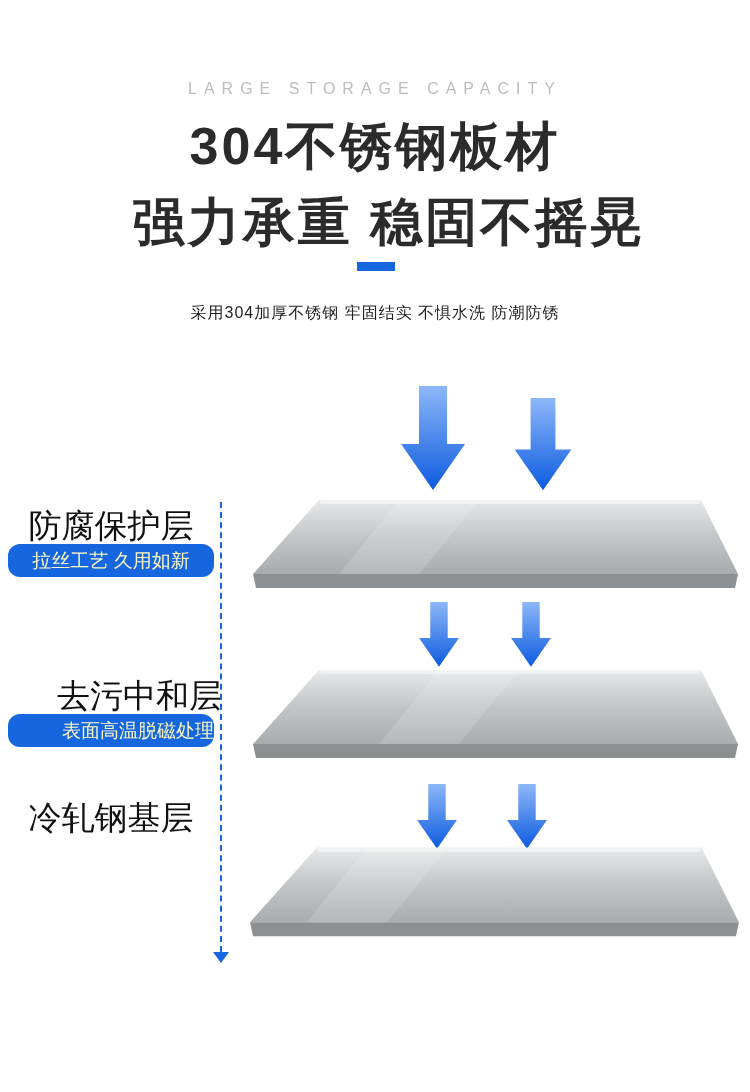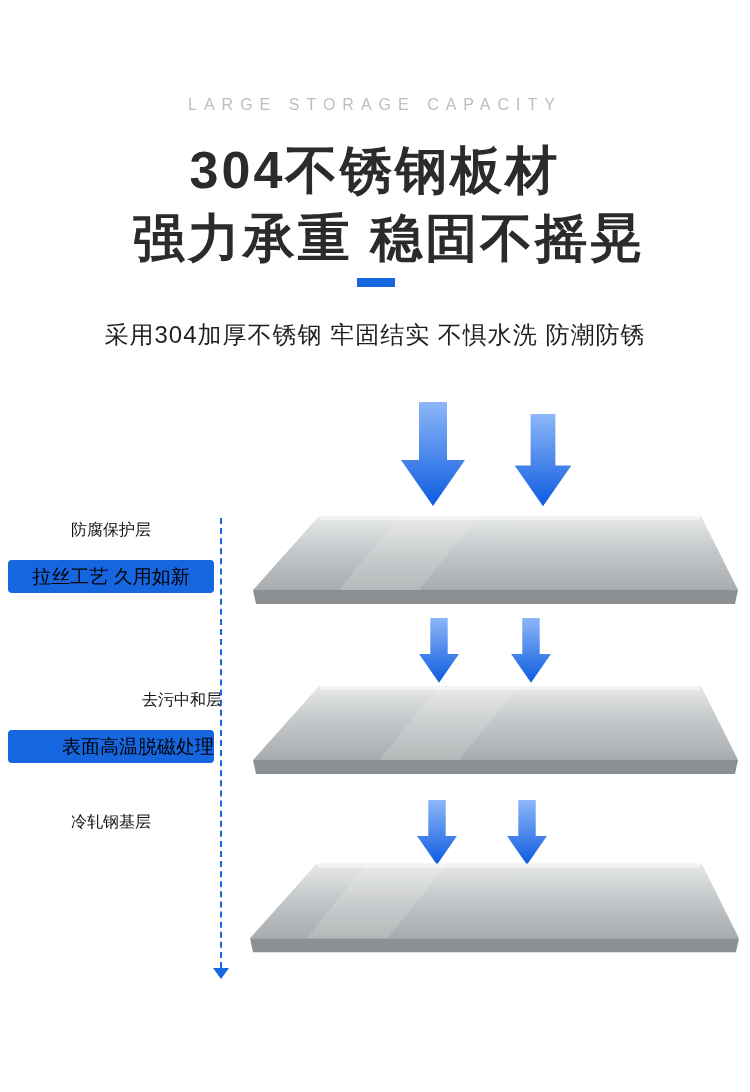--- a/index.html
+++ b/index.html
@@ -1,19 +1,19 @@
 <!DOCTYPE html>
 <html><head>
 <meta charset="utf-8">
 <style>
   html,body{margin:0;padding:0;background:#ffffff;}
   .page{
     position:relative;
     width:750px;height:1052px;
-    margin:16px auto;
+    margin:0 auto;
     background:#ffffff;
     overflow:hidden;
     font-family:"Liberation Sans","DejaVu Sans",sans-serif;
     --accent:#1666e0;
   }
   .abs{position:absolute;}
   .centered{left:0;right:0;text-align:center;}
 
   .eyebrow{
     top:80px;
@@ -21,55 +21,55 @@
     font-size:16px;
     letter-spacing:7px;
     font-weight:500;
   }
   .title{
     color:#2b2b2b;
     font-weight:bold;
     font-size:52px;
     letter-spacing:3px;
   }
-  .title-1{top:120px;}
+  .title-1{top:112px;}
   .title-2{top:188px;padding-left:28px;}
   .divider{
     top:262px;
     left:357px;
     width:38px;height:9px;
     background:var(--accent);
   }
   .subtitle{
     top:303px;
     color:#1f1f1f;
-    font-size:24px;
+    font-size:16px;
     font-weight:500;
     letter-spacing:1px;
   }
 
   .layer-label{
     width:222px;left:0;
     text-align:center;
     color:#111111;
-    font-size:16px;
+    font-size:33px;
     font-weight:500;
   }
   .label-1{top:504px;}
   .label-2{top:674px;text-align:right;}
   .label-3{top:796px;}
 
   .layer-badge{
     left:8px;width:206px;height:33px;
     background:var(--accent);
-    color:#000000;
+    color:#fef9c3;
     font-size:19px;
     line-height:33px;
     text-align:center;
-    border-radius:4px;
+    border-radius:12px;
     white-space:nowrap;
   }
   .badge-1{top:544px;}
   .badge-2{top:714px;text-align:right;}
   .badge-3{top:882px;}
 
   .dash-line{
     left:220px;top:502px;height:450px;width:0;
     border-left:2px dashed var(--accent);
   }

